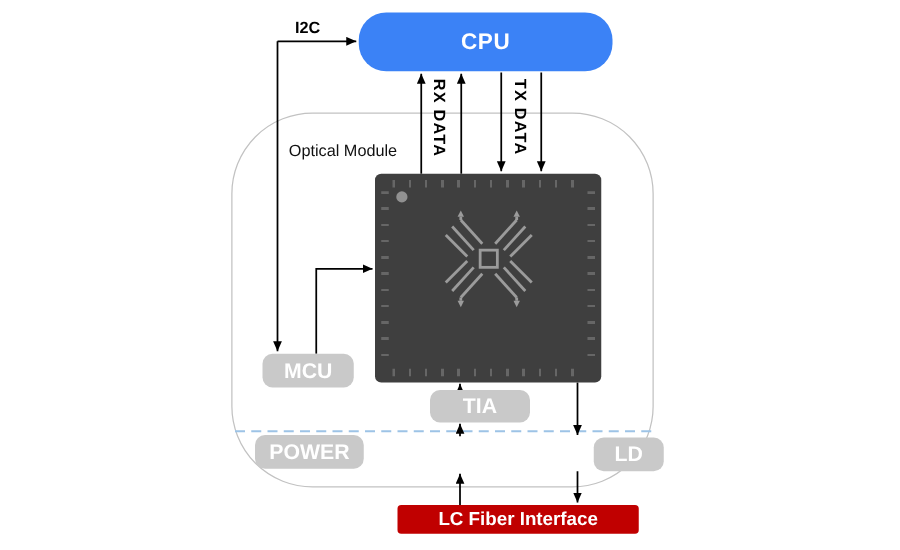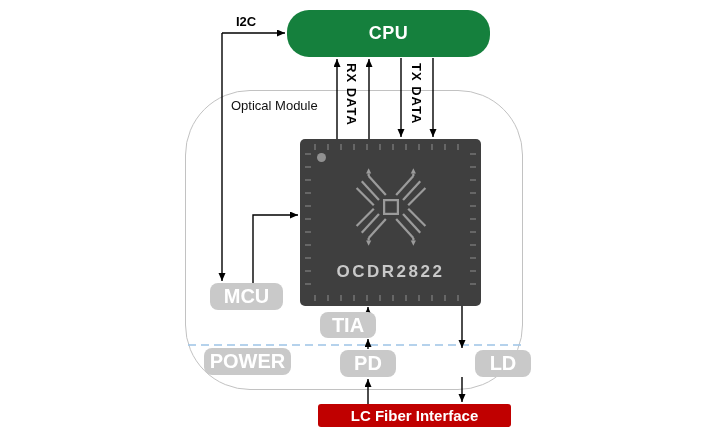--- a/index.html
+++ b/index.html
@@ -2,41 +2,41 @@
 <html><head>
 <meta charset="utf-8">
 <style>
   * { margin:0; padding:0; box-sizing:border-box; }
   html,body { width:720px; height:440px; background:#ffffff;
     font-family:"Liberation Sans", sans-serif; overflow:hidden; }
   .canvas { position:relative; width:720px; height:440px; }
 
   .node { position:absolute; display:flex; align-items:center; justify-content:center; z-index:3; }
 
-  .cpu { left:287px; top:10px; width:203px; height:47px; background:#15803d;
+  .cpu { left:287px; top:10px; width:203px; height:47px; background:#3b82f6;
     border-radius:22px; color:#fff; font-weight:bold; font-size:18px; letter-spacing:.5px; }
 
   .fiber { left:318px; top:404px; width:193px; height:23px; background:#C00000;
     border-radius:3px; color:#fff; font-weight:bold; font-size:15px; }
 
   .module { position:absolute; left:185px; top:90px; width:338px; height:300px;
     border:1.6px solid #C2C2C2; border-radius:65px; z-index:1; background:#fff; }
 
-  .module-label { position:absolute; left:231px; top:98px; font-size:13px; color:#111; z-index:3; }
+  .module-label { position:absolute; left:231px; top:113px; font-size:13px; color:#111; z-index:3; }
 
   .i2c-label { position:absolute; left:236px; top:14px; font-size:13px; font-weight:bold; color:#000; z-index:3;text-align:right; }
 
   .vlabel { position:absolute; writing-mode:vertical-rl; text-orientation:mixed;
     font-size:13px; font-weight:bold; color:#000; letter-spacing:1px; z-index:3; }
   .rx-label { left:344px; top:63px; }
   .tx-label { left:409px; top:63px; }
 
-  .gray { background:#C9C9C9; color:#fff; font-weight:bold; border-radius:8px; font-size:20px; }
+  .gray { background:#C9C9C9; color:#fff; font-weight:bold; border-radius:8px; font-size:17px; }
   .mcu   { left:210px; top:283px; width:73px; height:27px; }
-  .tia   { left:320px; top:312px; width:56px; height:26px; }
+  .tia   { left:344px; top:312px; width:80px; height:26px; }
   .power { left:204px; top:348px; width:87px; height:27px; }
   .pd    { left:340px; top:350px; width:56px; height:27px; }
   .ld    { left:435px; top:350px; width:56px; height:27px;margin-left:40px; }
 
   .chip { position:absolute; left:300px; top:139px; width:181px; height:167px;
     background:#3F3F3F; border-radius:5px; z-index:3; }
   .pin1 { position:absolute; left:17px; top:14px; width:9px; height:9px;
     border-radius:50%; background:#919191; }
   .ticks { position:absolute; }
   .ticks-top    { top:5px; left:14px; right:14px; height:6px;
@@ -119,34 +119,30 @@
         <path d="M24 82 L24 85"></path>
           <path d="M76 82 L76 85"></path>
       </g>
       <g fill="#9B9B9B">
         <path d="M21 7 L27 7 L24 1 Z"></path>
         <path d="M73 7 L79 7 L76 1 Z"></path>
         <path d="M21 85 L27 85 L24 91 Z"></path>
         <path d="M73 85 L79 85 L76 91 Z"></path>
       </g>
     </svg>
-    <div class="chip-name">OCDR2822</div>
   </div>
 
   <div class="node gray mcu">
     <span>MCU</span>
   </div>
   <div class="node gray tia">
     <span>TIA</span>
   </div>
   <div class="node gray power">
     <span>POWER</span>
-  </div>
-  <div class="node gray pd">
-    <span>PD</span>
   </div>
   <div class="node gray ld">
     <span>LD</span>
   </div>
 
   <div class="node fiber">
     <span>LC Fiber Interface</span>
   </div>
 
 </div>

